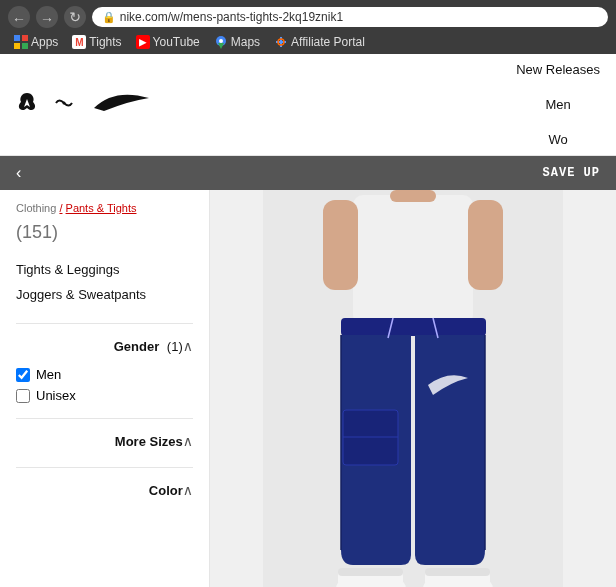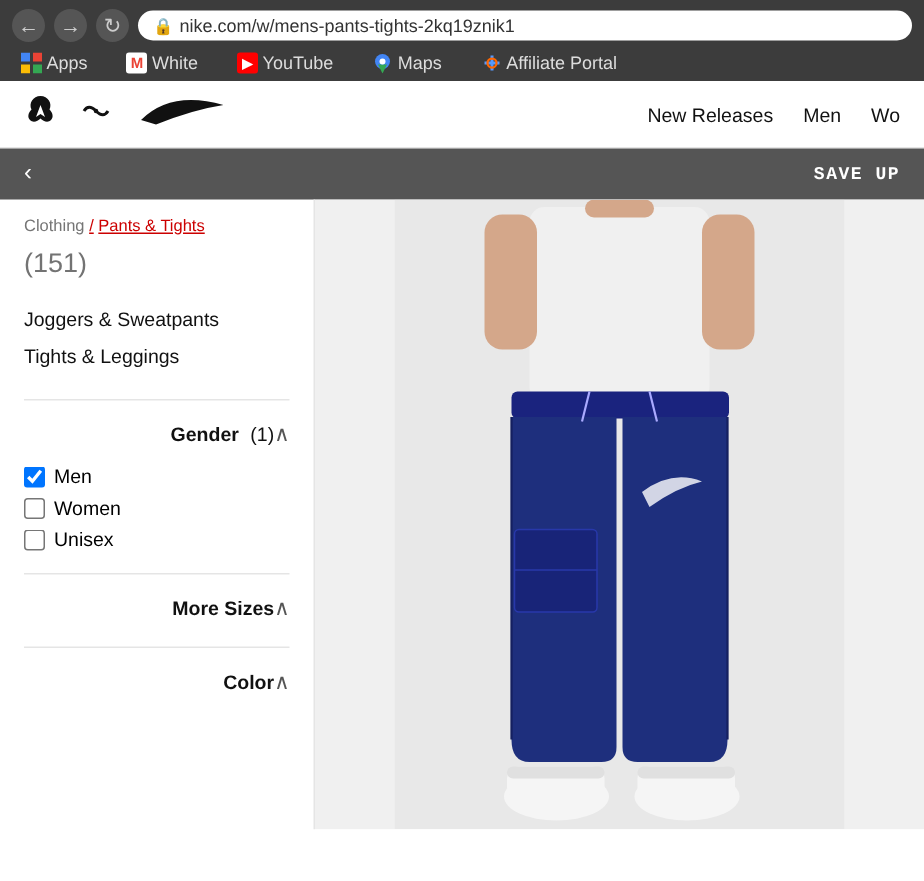--- a/index.html
+++ b/index.html
@@ -4,33 +4,33 @@
   <style>
     * { margin: 0; padding: 0; box-sizing: border-box; }
     body { font-family: Arial, Helvetica, sans-serif; width: 616px; overflow-x: hidden; background: #fff; font-size: 13px; }
 
     
     .browser-chrome { background: #3c3c3c; padding: 6px 8px 0; }
     .browser-nav { display: flex; align-items: center; gap: 6px; margin-bottom: 4px; }
     .nav-btn { width: 22px; height: 22px; border-radius: 50%; background: #555; border: none; cursor: pointer; color: #ccc; font-size: 14px; display: flex; align-items: center; justify-content: center; }
     .address-bar { flex: 1; background: #fff; border-radius: 12px; padding: 3px 10px; font-size: 12px; color: #333; display: flex; align-items: center; gap: 4px; }
     .lock-icon { color: #666; font-size: 11px; }
-    .bookmarks-bar { background: #3c3c3c; padding: 3px 6px 5px; display: flex; align-items: flex-end; gap: 26px; }
+    .bookmarks-bar { background: #3c3c3c; padding: 3px 6px 5px; display: flex; align-items: flex-end; gap: 14px; }
     .bookmark-item { display: flex; align-items: center; gap: 3px; color: #ddd; font-size: 12px; cursor: pointer; white-space: nowrap; }
     .fav-icon { width: 14px; height: 14px; border-radius: 2px; display: inline-flex; align-items: center; justify-content: center; font-size: 9px; font-weight: bold; }
     .fav-apps { background: transparent; }
     .fav-gmail { background: #fff; }
     .fav-youtube { background: #ff0000; color: #fff; }
     .fav-maps { background: transparent; }
     .fav-affiliate { background: transparent; }
 
     
     .site-header { border-bottom: 1px solid #e5e5e5; }
     .main-nav { display: flex; align-items: center; padding: 8px 16px; gap: 12px; }
-    .nav-links { display: flex; gap: 20px; margin-left: auto; align-items: center; }
+    .nav-links { display: flex; gap: 20px; margin-left: auto; align-items: center; flex-direction: column; }
     .nav-link { font-size: 13px; color: #111; text-decoration: none; font-weight: 500; white-space: nowrap; }
 
     
     .promo-bar { background: #555; color: #fff; padding: 8px 16px; display: flex; align-items: center; justify-content: space-between; font-size: 12px; }
     .promo-arrow { font-size: 16px; cursor: pointer; }
     .promo-text { font-weight: bold; font-size: 12px; letter-spacing: 1px; font-family: Liberation Mono, monospace; }
 
     
     .content-area { display: flex; }
 
@@ -88,21 +88,21 @@
             <rect x="0" y="0" width="6" height="6" fill="#4285F4"></rect>
             <rect x="8" y="0" width="6" height="6" fill="#EA4335"></rect>
             <rect x="0" y="8" width="6" height="6" fill="#FBBC05"></rect>
             <rect x="8" y="8" width="6" height="6" fill="#34A853"></rect>
           </svg>
       </span>
       <span>Apps</span>
     </div>
     <div class="bookmark-item">
       <span class="fav-icon fav-gmail" style="color:#EA4335; font-size:10px; font-weight:bold;">M</span>
-      <span>White</span>
+      <span>Tights</span>
     </div>
     <div class="bookmark-item">
       <span class="fav-icon fav-youtube">▶</span>
       <span>YouTube</span>
     </div>
     <div class="bookmark-item">
       <span class="fav-icon fav-maps">
         <svg width="14" height="14" viewBox="0 0 14 14">
             <circle cx="7" cy="6" r="5" fill="#4285F4"></circle>
             <polygon points="7,14 4,8 10,8" fill="#34A853"></polygon>
@@ -167,45 +167,41 @@
       <a>Clothing</a>
       <span>/</span>
       <span>Pants &amp; Tights</span>
     </div>
 
     <div class="page-title-row">
       <span class="result-count">(151)</span>
     </div>
 
     <ul class="category-list">
+      <li>Tights &amp; Leggings</li>
       <li>Joggers &amp; Sweatpants</li>
-      <li>Tights &amp; Leggings</li>
     </ul>
 
     <hr class="filter-divider">
 
     <div class="filter-section">
       <div class="filter-header">
         <span class="filter-title">
           <span>Gender</span>
           <span style="font-weight:normal; margin-left:4px;">(1)</span>
         </span>
         <span class="filter-toggle">∧</span>
       </div>
       <div class="filter-options">
         <label class="filter-option">
           <input type="checkbox" checked="" style="">
           <span>Men</span>
         </label>
         <label class="filter-option">
           <input type="checkbox" style="">
-          <span>Women</span>
-        </label>
-        <label class="filter-option">
-          <input type="checkbox" style="">
           <span>Unisex</span>
         </label>
       </div>
     </div>
 
     <hr class="filter-divider">
 
     <div class="filter-section">
       <div class="filter-header">
         <span class="filter-title">More Sizes</span>

